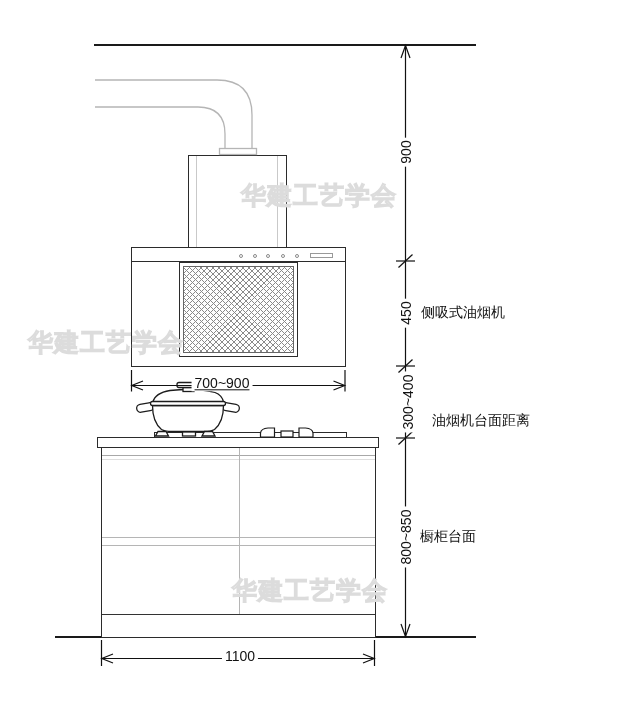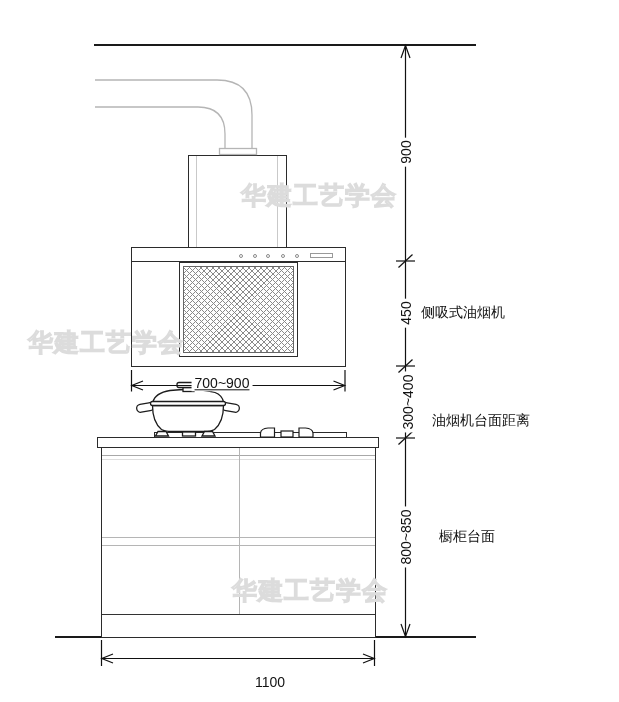--- a/index.html
+++ b/index.html
@@ -125,23 +125,23 @@
       <path d="M113 654 L101.8 658.5 L113 663"></path>
       <path d="M363 654 L374.2 658.5 L363 663"></path>
     </g>
   </svg>
 
   <div class="dim-num vert" style="left:407px;top:152px;">900</div>
   <div class="dim-num vert" style="left:407px;top:313px;">450</div>
   <div class="dim-num vert" style="left:409px;top:402px;">300~400</div>
   <div class="dim-num vert" style="left:407px;top:537px;">800~850</div>
   <div class="dim-num" style="left:222px;top:384px;text-decoration:underline;">700~900</div>
-  <div class="dim-num" style="left:240px;top:683px;margin-left:30px;">1100</div>
+  <div class="dim-num" style="left:240px;top:657px;">1100</div>
 
   <div class="side-label" style="left:421px;top:305px;">侧吸式油烟机</div>
   <div class="side-label" style="left:432px;top:413px;">油烟机台面距离</div>
-  <div class="side-label" style="left:439px;top:529px;">橱柜台面</div>
+  <div class="side-label" style="left:420px;top:529px;">橱柜台面</div>
 
   <div class="wm" style="left:241px;top:183px;">华建工艺学会</div>
   <div class="wm" style="left:28px;top:330px;">华建工艺学会</div>
   <div class="wm" style="left:232px;top:578px;">华建工艺学会</div>
 
 </div>
 
 </body></html>

